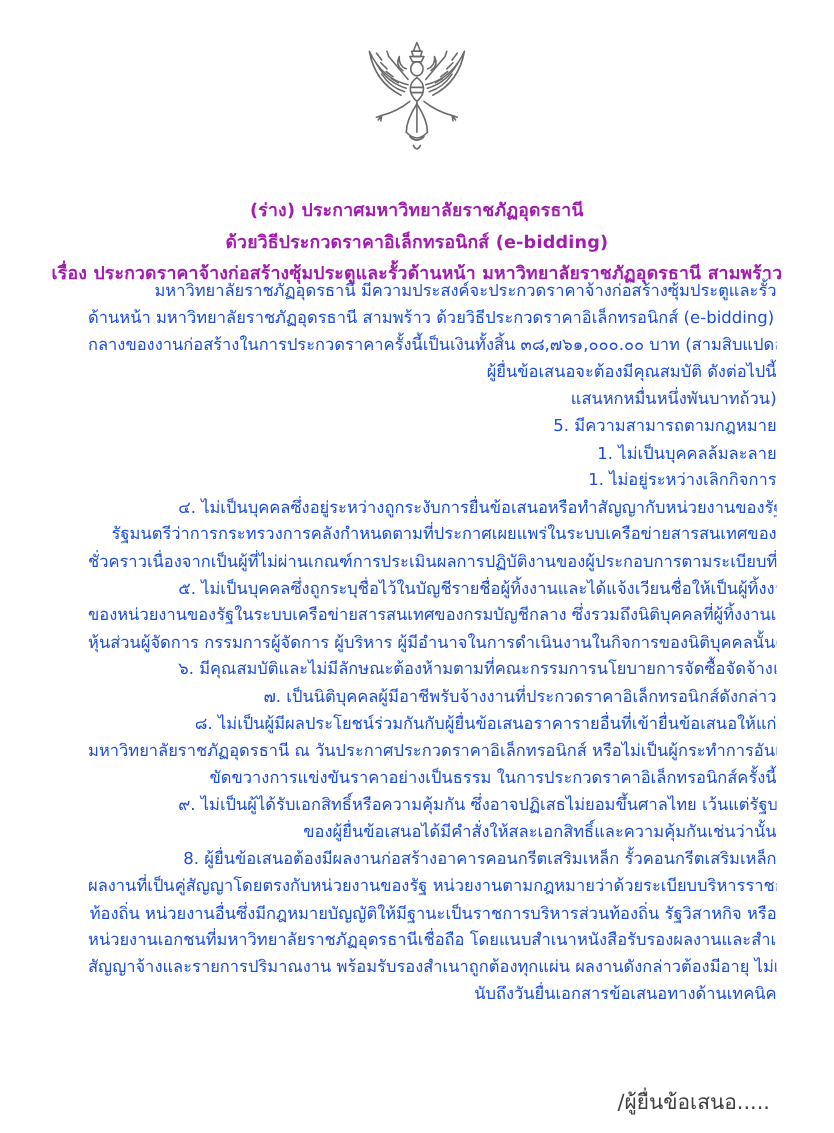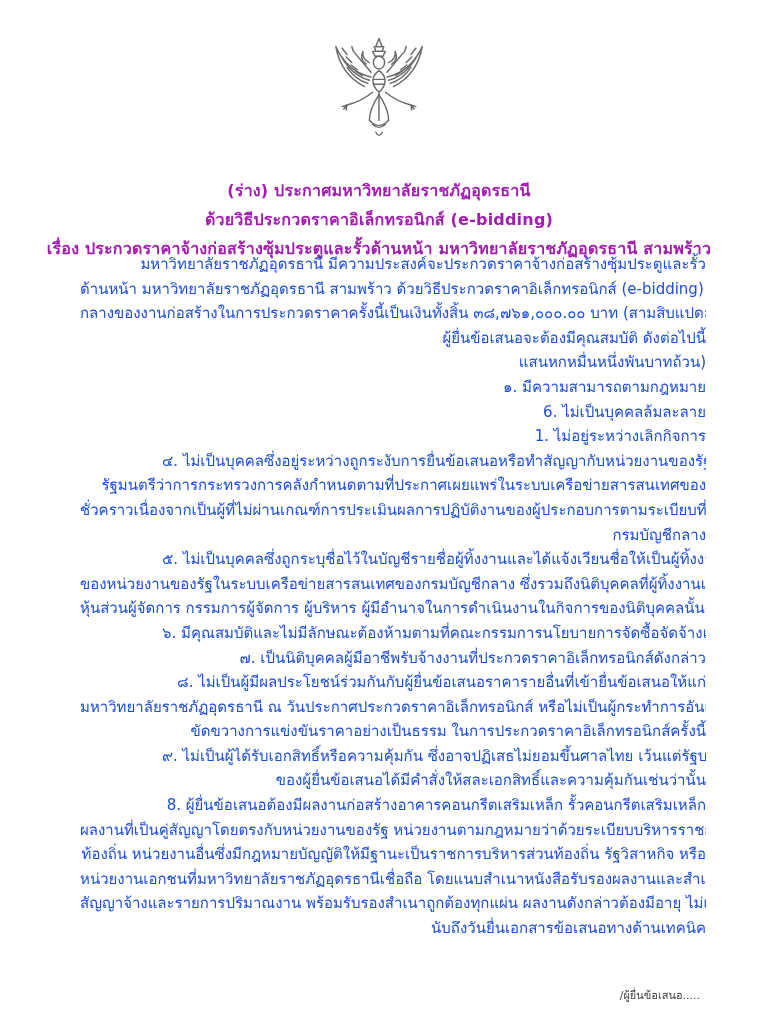--- a/index.html
+++ b/index.html
@@ -54,21 +54,21 @@
     white-space: nowrap;
     overflow: hidden;
     width: 100%;
   }
   .ln-para { text-indent: 57px; }
   .ln-item { text-indent: 82px; }
   .ln-cont { text-indent: 0; }
   .footer-line {
     position: absolute;
     top: 986px; right: 58px;
-    font-size: 11px;
+    font-size: 19px;
     color: #3f3f3f;
   }
 </style>
 </head>
 <body>
 
 <div class="page">
 
   <div class="emblem">
     <svg viewBox="0 0 140 150" aria-hidden="true">
@@ -117,27 +117,26 @@
     <div class="ln">ด้วยวิธีประกวดราคาอิเล็กทรอนิกส์ (e-bidding)</div>
     <div class="ln">เรื่อง ประกวดราคาจ้างก่อสร้างซุ้มประตูและรั้วด้านหน้า มหาวิทยาลัยราชภัฏอุดรธานี สามพร้าว</div>
   </div>
 
   <div class="doc-text">
     <div class="ln ln-para">มหาวิทยาลัยราชภัฏอุดรธานี มีความประสงค์จะประกวดราคาจ้างก่อสร้างซุ้มประตูและรั้ว</div>
     <div class="ln ln-cont">ด้านหน้า มหาวิทยาลัยราชภัฏอุดรธานี สามพร้าว ด้วยวิธีประกวดราคาอิเล็กทรอนิกส์ (e-bidding) ราคา</div>
     <div class="ln ln-cont">กลางของงานก่อสร้างในการประกวดราคาครั้งนี้เป็นเงินทั้งสิ้น ๓๘,๗๖๑,๐๐๐.๐๐ บาท (สามสิบแปดล้านเจ็ด</div>
     <div class="ln ln-para">ผู้ยื่นข้อเสนอจะต้องมีคุณสมบัติ ดังต่อไปนี้</div>
     <div class="ln ln-cont">แสนหกหมื่นหนึ่งพันบาทถ้วน)</div>
-    <div class="ln ln-item">๑. มีความสามารถตามกฎหมาย</div>
-    <div class="ln ln-item">6. ไม่เป็นบุคคลล้มละลาย</div>
+    <div class="ln ln-item">5. มีความสามารถตามกฎหมาย</div>
+    <div class="ln ln-item">1. ไม่เป็นบุคคลล้มละลาย</div>
     <div class="ln ln-item">1. ไม่อยู่ระหว่างเลิกกิจการ</div>
     <div class="ln ln-item">๔. ไม่เป็นบุคคลซึ่งอยู่ระหว่างถูกระงับการยื่นข้อเสนอหรือทำสัญญากับหน่วยงานของรัฐไว้</div>
     <div class="ln ln-cont">รัฐมนตรีว่าการกระทรวงการคลังกำหนดตามที่ประกาศเผยแพร่ในระบบเครือข่ายสารสนเทศของ</div>
     <div class="ln ln-cont">ชั่วคราวเนื่องจากเป็นผู้ที่ไม่ผ่านเกณฑ์การประเมินผลการปฏิบัติงานของผู้ประกอบการตามระเบียบที่</div>
-    <div class="ln ln-cont">กรมบัญชีกลาง</div>
     <div class="ln ln-item">๕. ไม่เป็นบุคคลซึ่งถูกระบุชื่อไว้ในบัญชีรายชื่อผู้ทิ้งงานและได้แจ้งเวียนชื่อให้เป็นผู้ทิ้งงาน</div>
     <div class="ln ln-cont">ของหน่วยงานของรัฐในระบบเครือข่ายสารสนเทศของกรมบัญชีกลาง ซึ่งรวมถึงนิติบุคคลที่ผู้ทิ้งงานเป็น</div>
     <div class="ln ln-cont">หุ้นส่วนผู้จัดการ กรรมการผู้จัดการ ผู้บริหาร ผู้มีอำนาจในการดำเนินงานในกิจการของนิติบุคคลนั้นด้วย</div>
     <div class="ln ln-item">๖. มีคุณสมบัติและไม่มีลักษณะต้องห้ามตามที่คณะกรรมการนโยบายการจัดซื้อจัดจ้างและ</div>
     <div class="ln ln-item">๗. เป็นนิติบุคคลผู้มีอาชีพรับจ้างงานที่ประกวดราคาอิเล็กทรอนิกส์ดังกล่าว</div>
     <div class="ln ln-item">๘. ไม่เป็นผู้มีผลประโยชน์ร่วมกันกับผู้ยื่นข้อเสนอราคารายอื่นที่เข้ายื่นข้อเสนอให้แก่</div>
     <div class="ln ln-cont">มหาวิทยาลัยราชภัฏอุดรธานี ณ วันประกาศประกวดราคาอิเล็กทรอนิกส์ หรือไม่เป็นผู้กระทำการอันเป็นการ</div>
     <div class="ln ln-cont">ขัดขวางการแข่งขันราคาอย่างเป็นธรรม ในการประกวดราคาอิเล็กทรอนิกส์ครั้งนี้</div>
     <div class="ln ln-item">๙. ไม่เป็นผู้ได้รับเอกสิทธิ์หรือความคุ้มกัน ซึ่งอาจปฏิเสธไม่ยอมขึ้นศาลไทย เว้นแต่รัฐบาล</div>
     <div class="ln ln-cont">ของผู้ยื่นข้อเสนอได้มีคำสั่งให้สละเอกสิทธิ์และความคุ้มกันเช่นว่านั้น</div>

